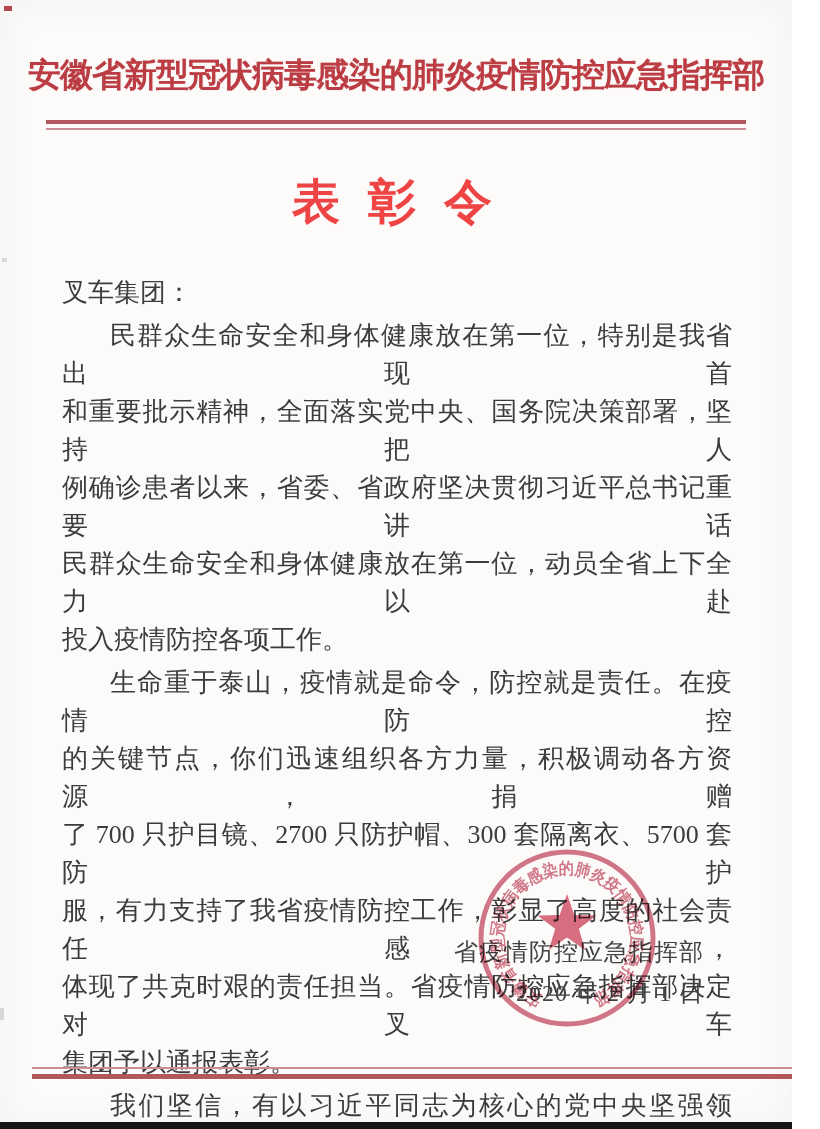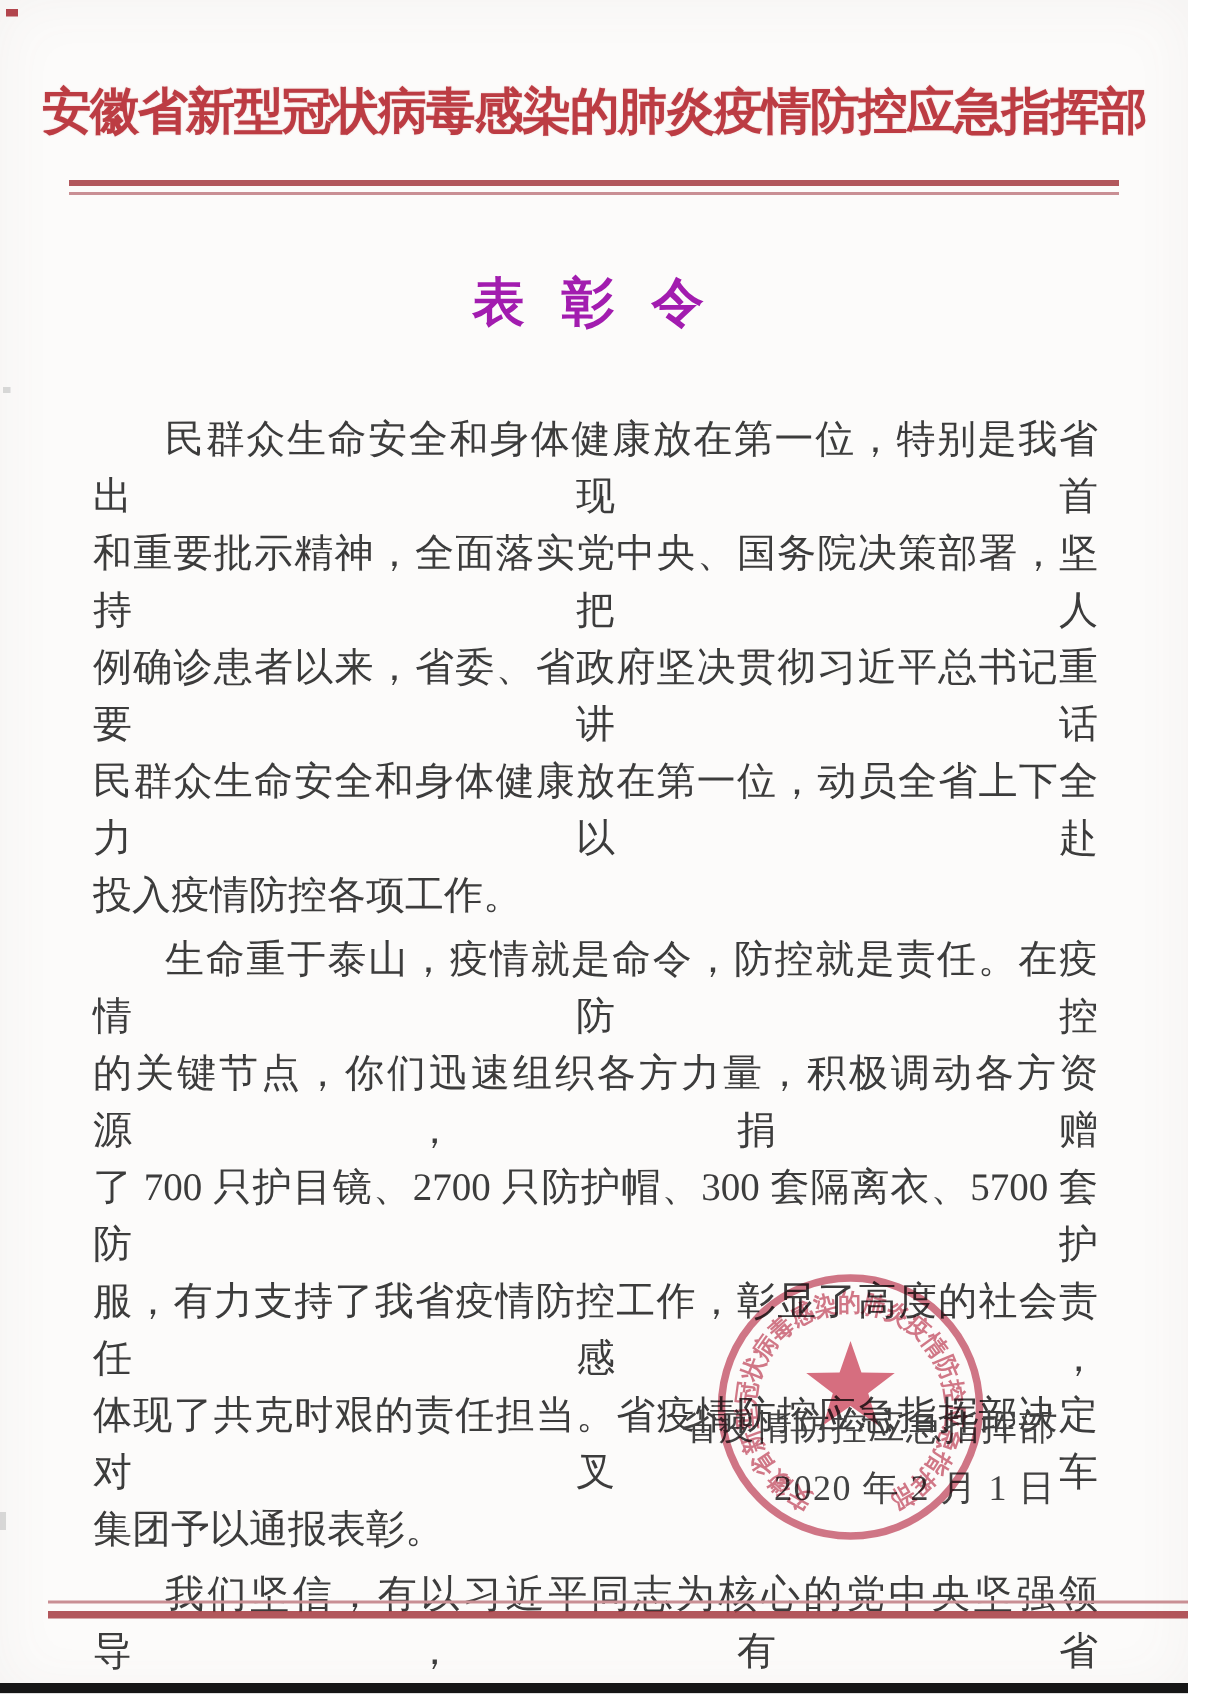--- a/index.html
+++ b/index.html
@@ -29,24 +29,24 @@
     letter-spacing:-1px;
     text-shadow:0 0 1px rgba(188,60,67,0.35);
   }
   .header-rules{margin:20px 46px 0;}
   .rule-thick{height:4px;background:var(--rule-dark);opacity:.85;}
   .rule-gap{height:4px;}
   .rule-thin{height:2px;background:var(--rule-light);}
   .doc-title{
     margin-top:48px;
     text-align:center;
-    font-size:35px;
+    font-size:48px;
     line-height:48px;
     font-weight:bold;
-    color:#a21caf;
+    color:#ef4444;
     letter-spacing:8px;
   }
   .content{
     margin:48px 60px 0 62px;
     font-size:26px;
     color:var(--body-text);
     line-height:38px;
   }
   .salutation{line-height:38px;}
   .line{line-height:38px;}
@@ -92,20 +92,21 @@
 
   <div class="header-rules">
     <div class="rule-thick"></div>
     <div class="rule-gap"></div>
     <div class="rule-thin"></div>
   </div>
 
   <div class="doc-title">表 彰 令</div>
 
   <div class="content">
+    <div class="salutation">叉车集团：</div>
     <div>
         <div class="line fill indent">民群众生命安全和身体健康放在第一位，特别是我省出现首</div>
         <div class="line fill">和重要批示精神，全面落实党中央、国务院决策部署，坚持把人</div>
         <div class="line fill">例确诊患者以来，省委、省政府坚决贯彻习近平总书记重要讲话</div>
         <div class="line fill">民群众生命安全和身体健康放在第一位，动员全省上下全力以赴</div>
         <div class="line">投入疫情防控各项工作。</div>
         <div class="line fill indent">生命重于泰山，疫情就是命令，防控就是责任。在疫情防控</div>
         <div class="line fill">的关键节点，你们迅速组织各方力量，积极调动各方资源，捐赠</div>
         <div class="line fill">了 700 只护目镜、2700 只防护帽、300 套隔离衣、5700 套防护</div>
         <div class="line fill">服，有力支持了我省疫情防控工作，彰显了高度的社会责任感，</div>

